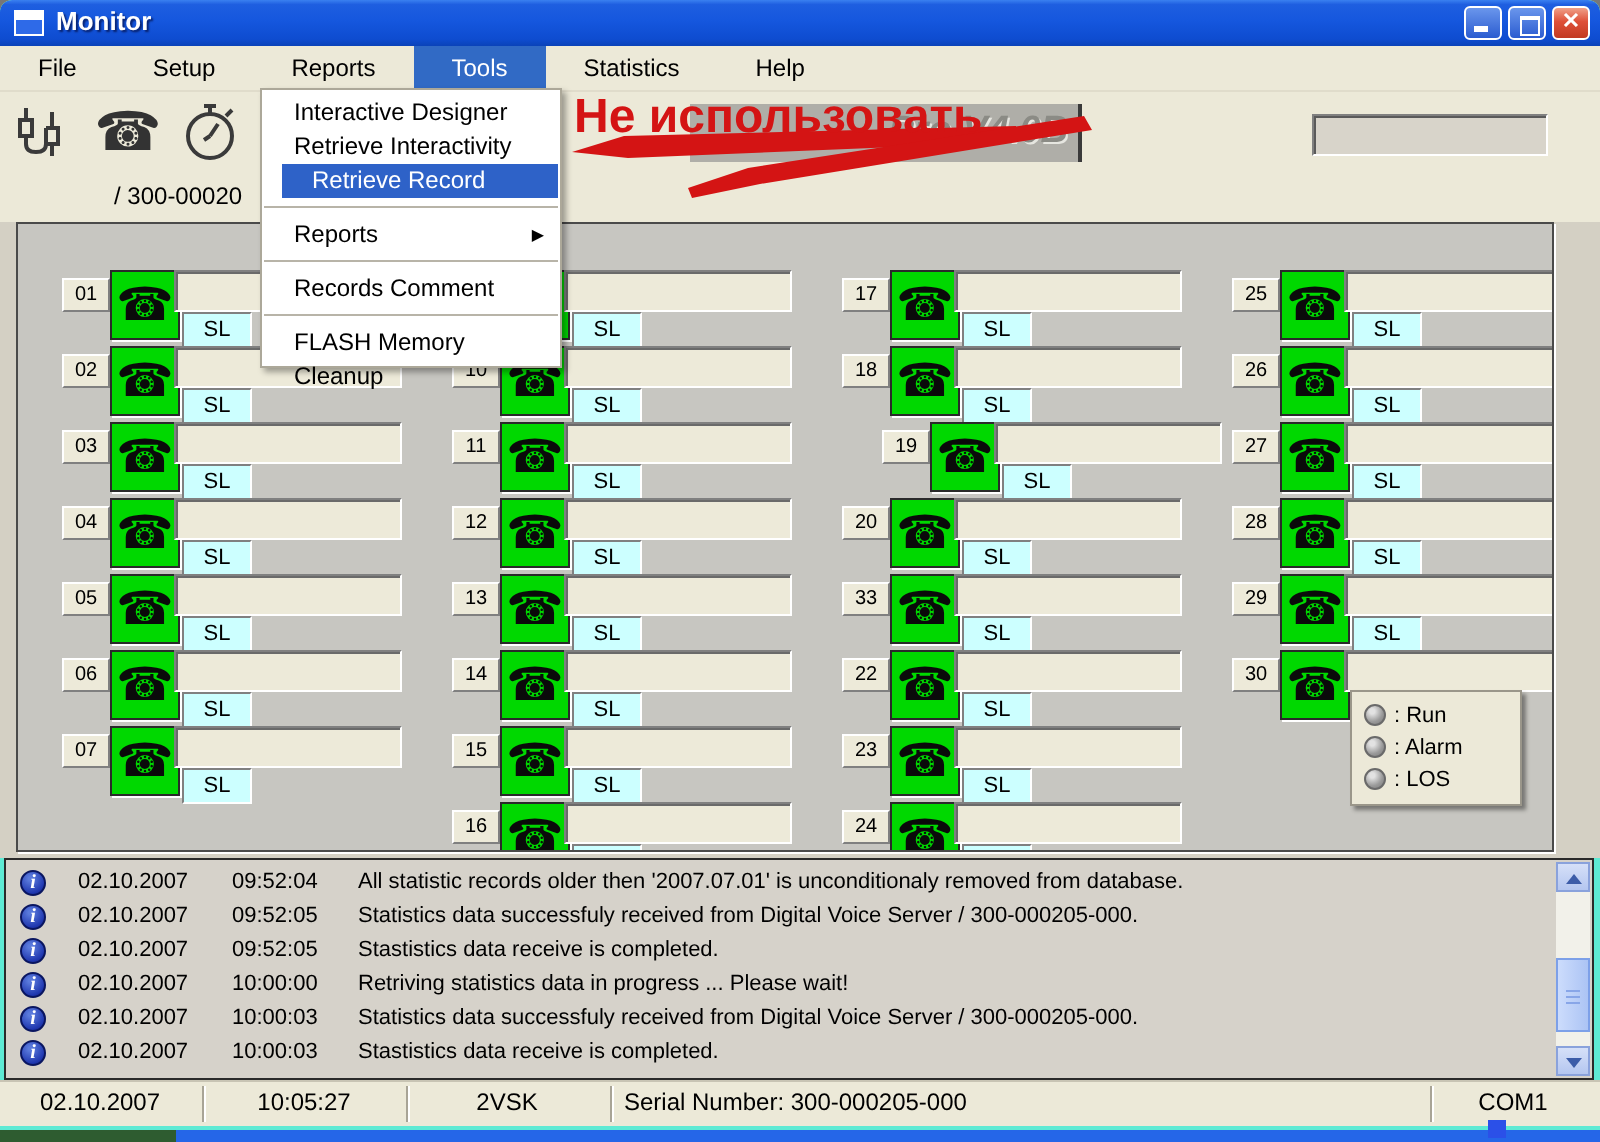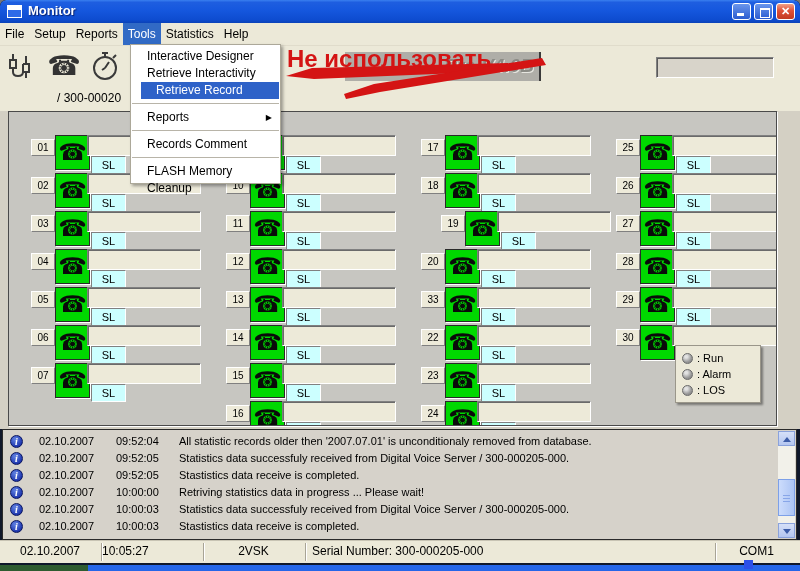--- a/index.html
+++ b/index.html
@@ -1,17 +1,17 @@
 <!DOCTYPE html>
 <html><head>
 <meta charset="utf-8">
 <style>
   html,body{margin:0;padding:0;background:#777;}
   #window{position:relative;width:800px;height:571px;overflow:hidden;
-    font-family:"Liberation Sans",sans-serif;background:#0f172a;
+    font-family:"Liberation Sans",sans-serif;background:#5eead4;
     border-radius:6px 6px 0 0;}
   
   #titlebar{position:absolute;left:0;top:0;width:800px;height:23px;
     background:linear-gradient(180deg,#3A80F0 0%,#1E5EE0 10%,#1557DE 45%,#0E4CD0 85%,#0A42B8 100%);
     border-radius:6px 6px 0 0;}
   #app-icon{position:absolute;left:7px;top:5px;width:15px;height:13px;background:#2E6AE8;
     border:1px solid #fff;box-sizing:border-box;}
   #app-icon:before{content:"";position:absolute;left:0;top:0;width:13px;height:4px;background:#fff;}
   #title-text{position:absolute;left:28px;top:3px;color:#fff;font-size:13px;font-weight:bold;
     text-shadow:1px 1px 1px rgba(0,0,40,.6);}
@@ -19,21 +19,21 @@
     box-sizing:border-box;color:#fff;text-align:center;line-height:14px;font-size:11px;font-weight:bold;}
   #btn-min{right:49px;background:linear-gradient(180deg,#6A96EC,#2B5CD0);}
   #btn-min:before{content:"";position:absolute;left:4px;bottom:3px;width:7px;height:3px;background:#fff;}
   #btn-max{right:27px;background:linear-gradient(180deg,#6A96EC,#2B5CD0);}
   #btn-max:before{content:"";position:absolute;left:5px;top:4px;width:8px;height:7px;
     border:1px solid #fff;border-top-width:2px;}
   #btn-close{right:5px;background:linear-gradient(180deg,#F0A088,#DE5038 45%,#C23A22);line-height:15px;}
   
   #menubar{position:absolute;left:0;top:23px;width:800px;height:22px;background:#ECE9D8;
     border-bottom:1px solid #E0DCCB;}
-  .mb-item{display:inline-block;height:22px;line-height:22px;padding:0 5px;font-size:12px;color:#000;}
+  .mb-item{display:inline-block;height:22px;line-height:22px;padding:0 19px;font-size:12px;color:#000;}
   .mb-item.active{background:#316AC5;color:#fff;}
   
   #toolbar{position:absolute;left:0;top:46px;width:800px;height:40px;background:#ECE9D8;
     border-bottom:1px solid #B8B4A4;box-shadow:0 1px 0 #fff;}
   .tb-icon{position:absolute;top:4px;width:36px;height:32px;}
   #logo-box{position:absolute;left:345px;top:6px;width:196px;height:29px;background:#AFAEA8;
     border-right:2px solid #3A3A3A;box-sizing:border-box;
     color:#8B8B85;font-size:19px;font-weight:bold;font-style:italic;text-align:right;
     line-height:28px;padding-right:5px;text-shadow:1px 1px 0 #E6E6E0;}
   #tb-field{position:absolute;left:656px;top:11px;width:118px;height:21px;background:#D8D4CA;
@@ -90,21 +90,21 @@
   #sb-thumb{position:absolute;left:0;top:48px;width:17px;height:37px;
     background:linear-gradient(90deg,#CCDCFC,#ACC4F4);border:1px solid #7DA0E8;box-sizing:border-box;}
   #sb-thumb:before{content:"";position:absolute;left:4px;top:15px;width:7px;height:1px;
     background:#88A6E8;box-shadow:0 3px 0 #88A6E8,0 6px 0 #88A6E8;}
   
   #statusbar{position:absolute;left:0;top:540px;width:800px;height:22px;background:#ECE9D8;
     border-top:1px solid #C8C4B4;font-size:12px;color:#000;}
   .sb-div{position:absolute;top:2px;width:1px;height:18px;background:#A8A496;box-shadow:1px 0 0 #fff;}
   .sb-cell{position:absolute;top:3px;}
   #sb-date{left:0;width:100px;text-align:center;}
-  #sb-time{left:102px;width:100px;}
+  #sb-time{left:102px;width:100px;text-align:center;}
   #sb-mode{left:204px;width:99px;text-align:center;}
   #sb-serial{left:312px;}
   #sb-port{left:716px;width:81px;text-align:center;}
   
   #edge-green{position:absolute;left:0;top:565px;width:88px;height:6px;background:#2E5C30;}
   #edge-blue{position:absolute;left:88px;top:565px;width:712px;height:6px;background:#2566E8;}
   #edge-square{position:absolute;left:744px;top:560px;width:9px;height:9px;background:#2B50E8;}
   
   #dropdown{position:absolute;left:130px;top:44px;width:149px;background:#fff;
     border:1px solid #ACA899;box-shadow:2px 2px 3px rgba(0,0,0,.35);padding:3px 0;z-index:50;}

